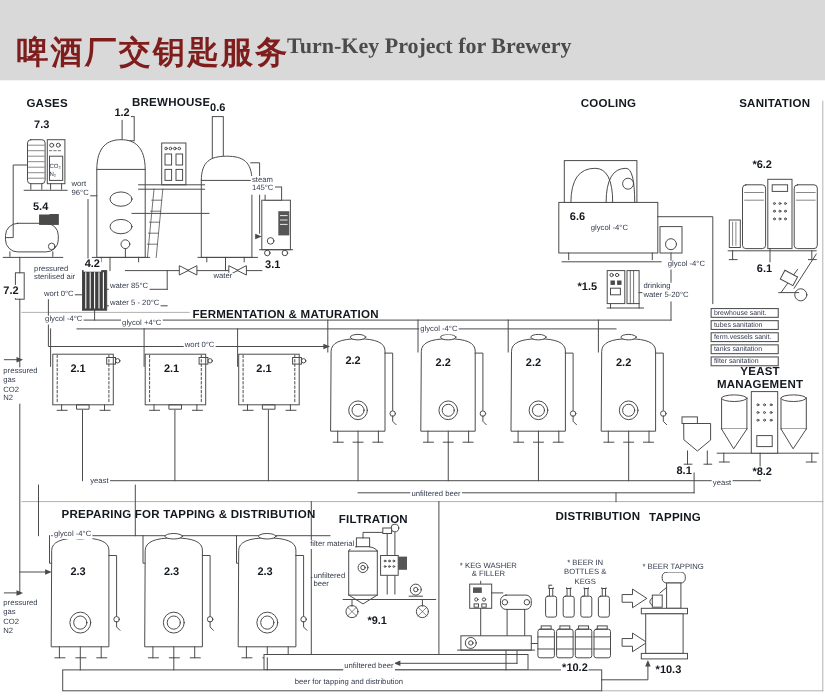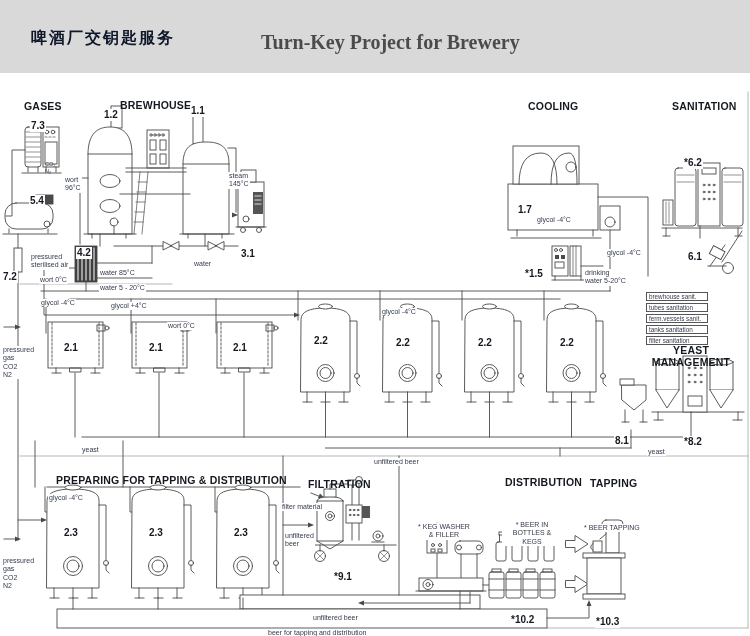--- a/index.html
+++ b/index.html
@@ -1,24 +1,24 @@
 <!DOCTYPE html>
 <html><head>
 <meta charset="utf-8">
 <style>
   html,body{margin:0;padding:0;background:#fff;}
   #stage{position:relative;width:750px;height:636px;background:#fff;overflow:hidden;
          font-family:"Liberation Sans","DejaVu Sans",sans-serif;}
   #titlebar{position:absolute;left:0;top:0;width:750px;height:73px;background:#d9d9d9;}
-  #title-zh{position:absolute;left:31px;top:28px;font-size:16px;font-weight:bold;color:#0f172a;
+  #title-zh{position:absolute;left:15px;top:28px;font-size:29px;font-weight:bold;color:#7f1d1d;
             letter-spacing:2px;font-family:"Liberation Sans","DejaVu Sans",sans-serif;}
   #title-en{position:absolute;left:261px;top:31px;font-size:20px;font-weight:bold;color:#4b4b4b;
             font-family:"Liberation Serif","DejaVu Serif",serif;}
   #art{position:absolute;left:0;top:0;}
-  #labels{position:absolute;left:0;top:16px;width:750px;height:452px;pointer-events:none;}
+  #labels{position:absolute;left:0;top:4px;width:750px;height:452px;pointer-events:none;}
   .lbl{position:absolute;white-space:pre-line;line-height:1.18;}
   .sec{font-size:10.5px;font-weight:bold;color:#14181f;letter-spacing:.2px;}
   .num{font-size:10px;font-weight:bold;color:#14181f;background:#fff;padding:0 1px;}
   .sm{font-size:7px;color:#333a4d;background:#fff;padding:0 1px;}
   .xs{font-size:5.5px;color:#333a4d;line-height:1.3;}
   .listbox{font-size:6.3px;color:#333a4d;background:#fff;border:1px solid #555;
            padding:0 2px;white-space:nowrap;min-width:56px;}
 </style>
 </head>
 <body>
@@ -303,34 +303,35 @@
       <path d="M547,618 H589 V603"></path>
       <polygon points="589,600 586.5,606 591.5,606" fill="#4a4a4a" stroke="none"></polygon>
     </g>
   </svg>
 
   <div id="labels">
       <div class="lbl sec" style="left: 24px; top: 84px;">GASES</div>
       <div class="lbl sec" style="left: 120px; top: 83px;">BREWHOUSE</div>
       <div class="lbl sec" style="left: 528px; top: 84px;">COOLING</div>
       <div class="lbl sec" style="left: 672px; top: 84px;">SANITATION</div>
+      <div class="lbl sec" style="left: 175px; top: 276px;">FERMENTATION &amp; MATURATION</div>
       <div class="lbl sec" style="left: 650px; top: 328px; width: 82px; text-align: center;">YEAST
 MANAGEMENT</div>
       <div class="lbl sec" style="left: 56px; top: 458px;">PREPARING FOR TAPPING &amp; DISTRIBUTION</div>
       <div class="lbl sec" style="left: 308px; top: 462px;">FILTRATION</div>
       <div class="lbl sec" style="left: 505px; top: 460px;">DISTRIBUTION</div>
       <div class="lbl sec" style="left: 590px; top: 461px;">TAPPING</div>
       <div class="lbl num" style="left: 30px; top: 104px;">7.3</div>
       <div class="lbl num" style="left: 103px; top: 93px;">1.2</div>
-      <div class="lbl num" style="left: 190px; top: 89px;">1.1</div>
+      <div class="lbl num" style="left: 190px; top: 89px;">0.6</div>
       <div class="lbl num" style="left: 29px; top: 179px;">5.4</div>
       <div class="lbl num" style="left: 2px; top: 255px;">7.2</div>
       <div class="lbl num" style="left: 76px; top: 231px;">4.2</div>
       <div class="lbl num" style="left: 240px; top: 232px;">3.1</div>
-      <div class="lbl num" style="left: 517px; top: 188px;">1.7</div>
+      <div class="lbl num" style="left: 517px; top: 188px;">6.6</div>
       <div class="lbl num" style="left: 524px; top: 252px;">*1.5</div>
       <div class="lbl num" style="left: 683px; top: 141px; text-align: right;">*6.2</div>
       <div class="lbl num" style="left: 687px; top: 235px;">6.1</div>
       <div class="lbl num" style="left: 63px; top: 326px;">2.1</div>
       <div class="lbl num" style="left: 148px; top: 326px;">2.1</div>
       <div class="lbl num" style="left: 232px; top: 326px;">2.1</div>
       <div class="lbl num" style="left: 313px; top: 319px;">2.2</div>
       <div class="lbl num" style="left: 395px; top: 321px;">2.2</div>
       <div class="lbl num" style="left: 477px; top: 321px;">2.2</div>
       <div class="lbl num" style="left: 559px; top: 321px;">2.2</div>

